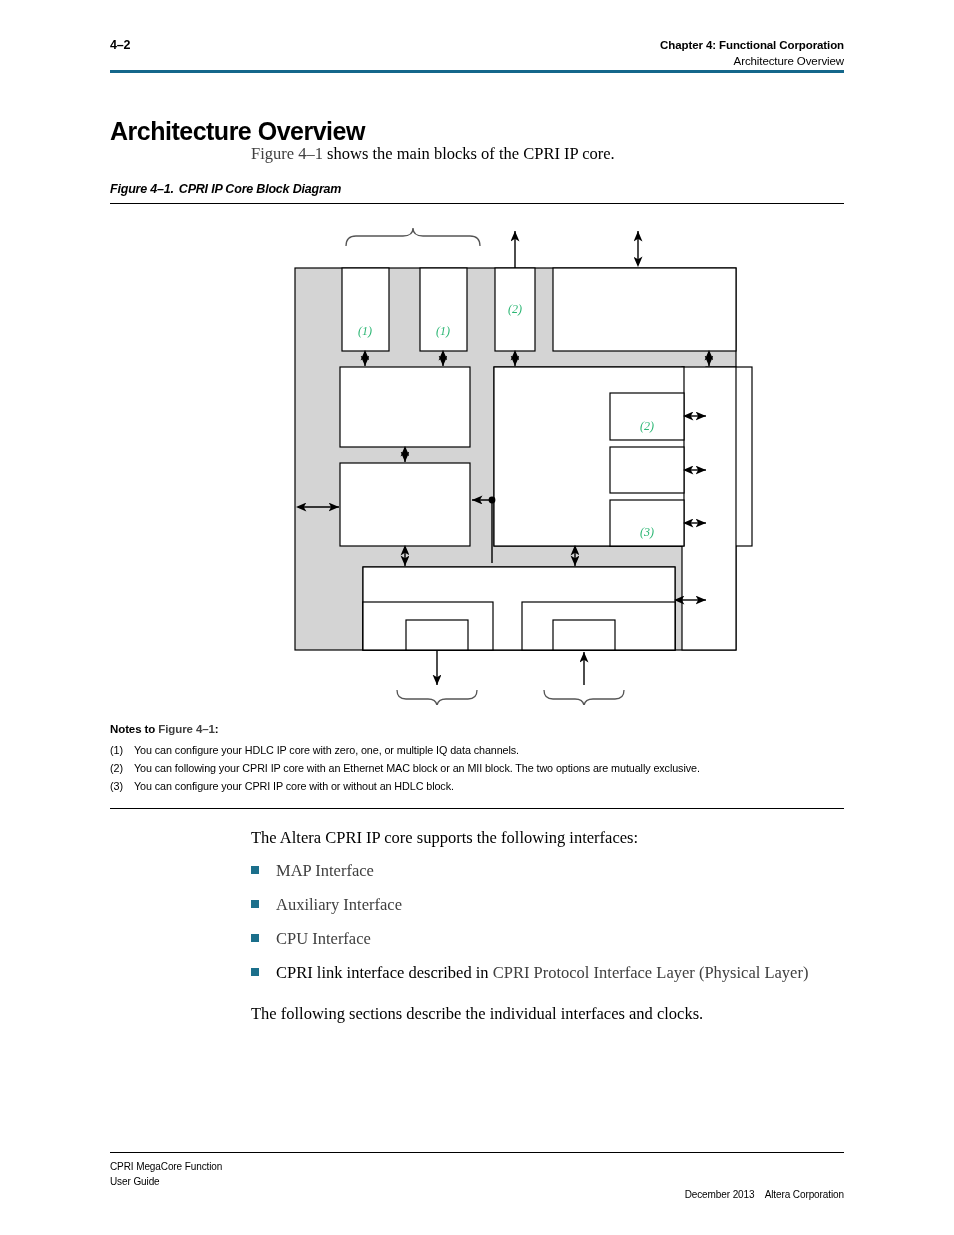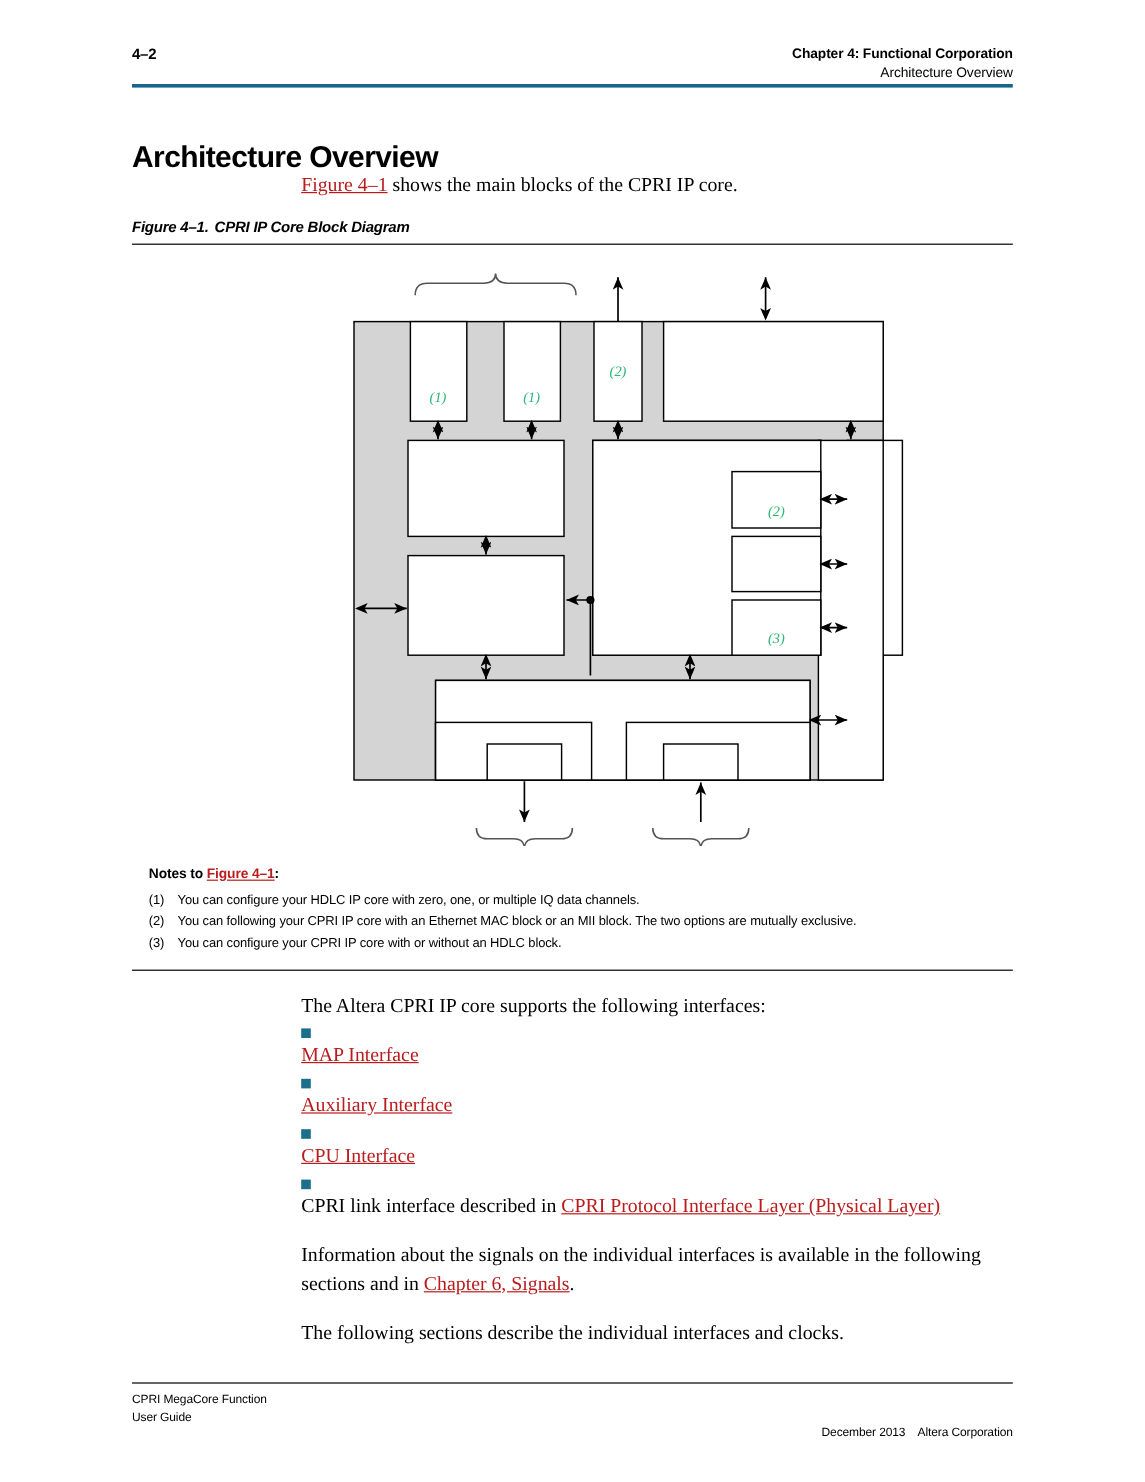--- a/index.html
+++ b/index.html
@@ -70,21 +70,21 @@
 
   
   .intro {
     position: absolute;
     left: 251px;
     top: 143px;
     width: 600px;
     font-size: 16.5px;
     line-height: 1.35;
   }
-  .lnk { color: #b91c1c; text-decoration: underline; }
+  .lnk { color: #404040; }
 
   
   .fig-caption {
     position: absolute;
     left: 110px;
     top: 182px;
     font-family: "Liberation Sans", sans-serif;
     font-weight: bold;
     font-size: 12.5px;
     letter-spacing: -0.2px;
@@ -106,21 +106,21 @@
     left: 110px;
     top: 215px;
     width: 734px;
     height: 490px;
   }
   .figure svg { display: block; }
 
   
   .notes {
     position: absolute;
-    left: 124px;
+    left: 110px;
     top: 723px;
     width: 734px;
     font-family: "Liberation Sans", sans-serif;
   }
   .notes-title {
     font-weight: bold;
     font-size: 11.5px;
     margin-bottom: 7px;
     letter-spacing: -0.1px;
   }
@@ -150,21 +150,20 @@
     width: 600px;
     font-size: 16.5px;
     line-height: 1.4;
   }
   .para { margin: 0 0 10px 0; }
   .bullet-list { margin: 10px 0 12px 0; }
   .bullet-row {
     display: flex;
     align-items: baseline;
     margin-bottom: 11px;
-    flex-direction: column;
   }
   .bullet-sq {
     flex: 0 0 auto;
     width: 8px;
     height: 8px;
     background: #1b6f8b;
     margin-right: 17px;
     position: relative;
     top: -2px;
   }
@@ -344,21 +343,20 @@
     <div class="bullet-row">
       <span class="bullet-sq"></span>
       <span class="bullet-txt"><span class="lnk">CPU Interface</span></span>
     </div>
     <div class="bullet-row">
       <span class="bullet-sq"></span>
       <span class="bullet-txt"><span>CPRI link interface described in </span><span class="lnk">CPRI Protocol Interface Layer (Physical Layer)</span></span>
     </div>
   </div>
 
-  <p class="para para-gap"><span>Information about the signals on the individual interfaces is available in the following sections and in </span><span class="lnk">Chapter 6, Signals</span><span>.</span></p>
 
   <p class="para para-gap">The following sections describe the individual interfaces and clocks.</p>
 </div>
 
 <div class="footer-rule"></div>
 <div class="page-footer">
   <div class="footer-left">
     <div>CPRI MegaCore Function</div>
     <div>User Guide</div>
   </div>

